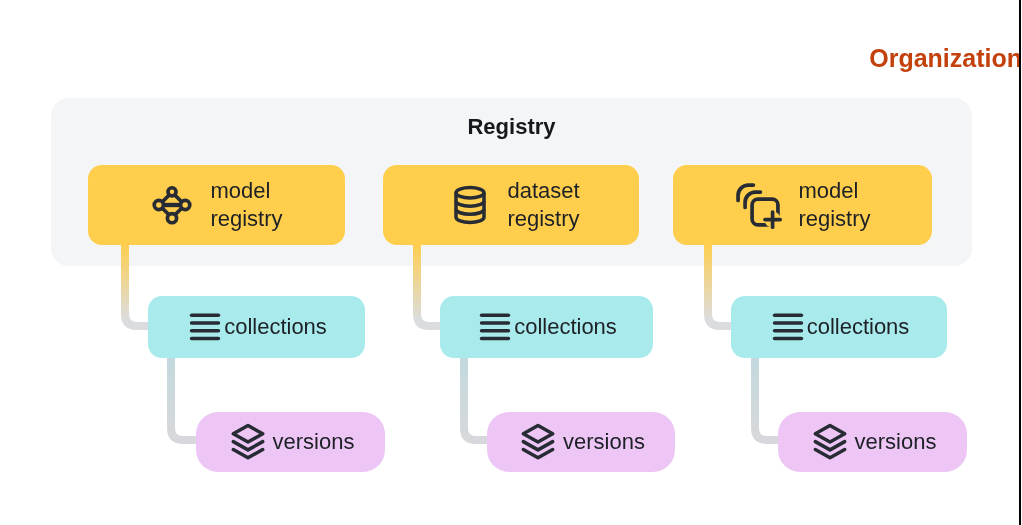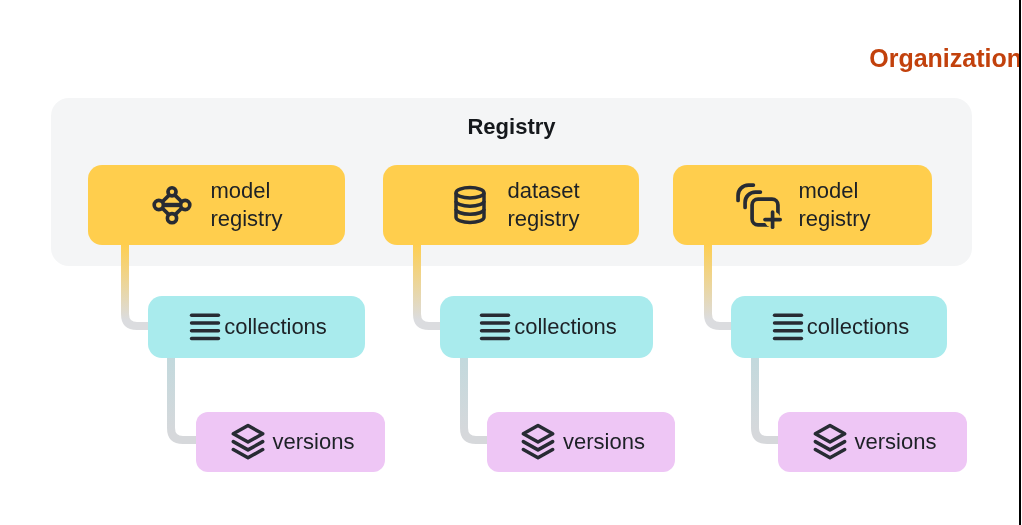--- a/index.html
+++ b/index.html
@@ -53,21 +53,21 @@
     border-radius: 14px;
     gap: 16px;
   }
   .registry-box .label-text { line-height: 28px; text-align: left; }
   .collections-box {
     background: #a9ebed;
     border-radius: 14px;
   }
   .versions-box {
     background: #eec6f5;
-    border-radius: 12px;
+    border-radius: 22px;
     gap: 4px;
   }
   .right-edge-line {
     position: absolute;
     left: 1019px; top: 0;
     width: 2px; height: 525px;
     background: #000000;
   }
 </style>
 </head>

